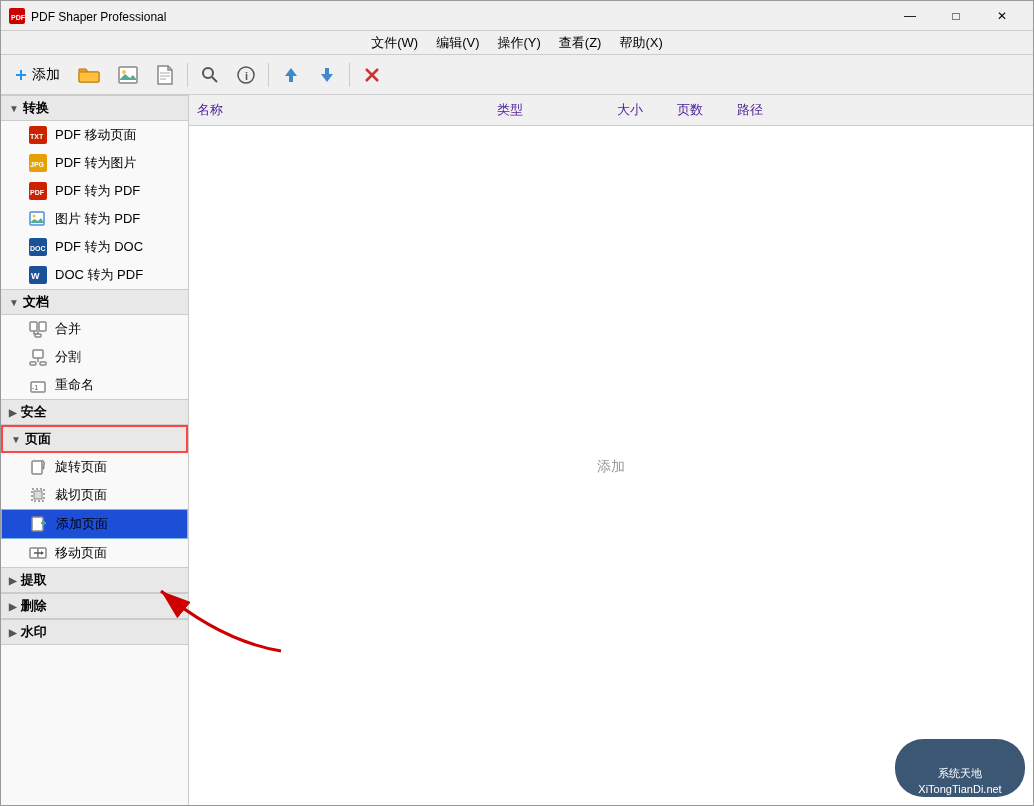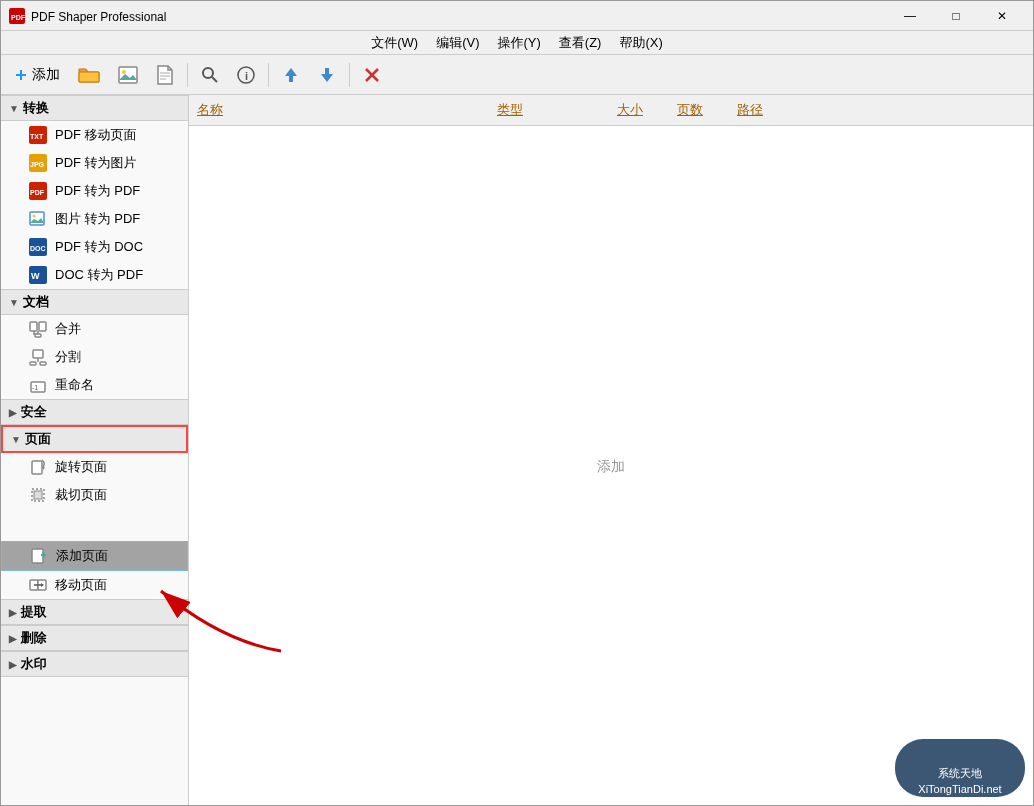--- a/index.html
+++ b/index.html
@@ -163,22 +163,21 @@
     
     .table-header {
       display: flex;
       background: #f0f0f0;
       border-bottom: 1px solid #ccc;
       padding: 4px 0;
       font-size: 13px;
     }
     .table-col {
       padding: 2px 8px;
-      color: #a16207;
-      text-decoration: underline;
+      color: #4c1d95;
     }
     .col-name { width: 300px; }
     .col-type { width: 120px; }
     .col-size { width: 60px; }
     .col-pages { width: 60px; }
     .col-path { flex: 1; }
 
     
     .content-empty {
       flex: 1;
@@ -465,21 +464,21 @@
       <div class="sidebar-item">
         <div class="item-icon">
           <svg width="18" height="18" viewBox="0 0 18 18">
             <rect x="3" y="3" width="12" height="12" rx="0" fill="none" stroke="#888" stroke-width="1.5" stroke-dasharray="2,2"></rect>
             <rect x="5" y="5" width="8" height="8" rx="0" fill="#ddd" stroke="#888" stroke-width="1"></rect>
           </svg>
         </div>
         <span>裁切页面</span>
       </div>
 
-      <div class="sidebar-item active" style="background: #a3a3a3; border: 1px solid #7bb8e8; margin-top: 32px;">
+      <div class="sidebar-item active" style="background: #1d4ed8; border: 1px solid #7bb8e8;">
         <div class="item-icon">
           <svg width="18" height="18" viewBox="0 0 18 18">
             <rect x="2" y="2" width="11" height="14" rx="1" fill="#fff" stroke="#888" stroke-width="1.5"></rect>
             <line x1="11" y1="8" x2="16" y2="8" stroke="#4a9" stroke-width="2"></line>
             <line x1="13.5" y1="5.5" x2="13.5" y2="10.5" stroke="#4a9" stroke-width="2"></line>
           </svg>
         </div>
         <span>添加页面</span>
       </div>
 

